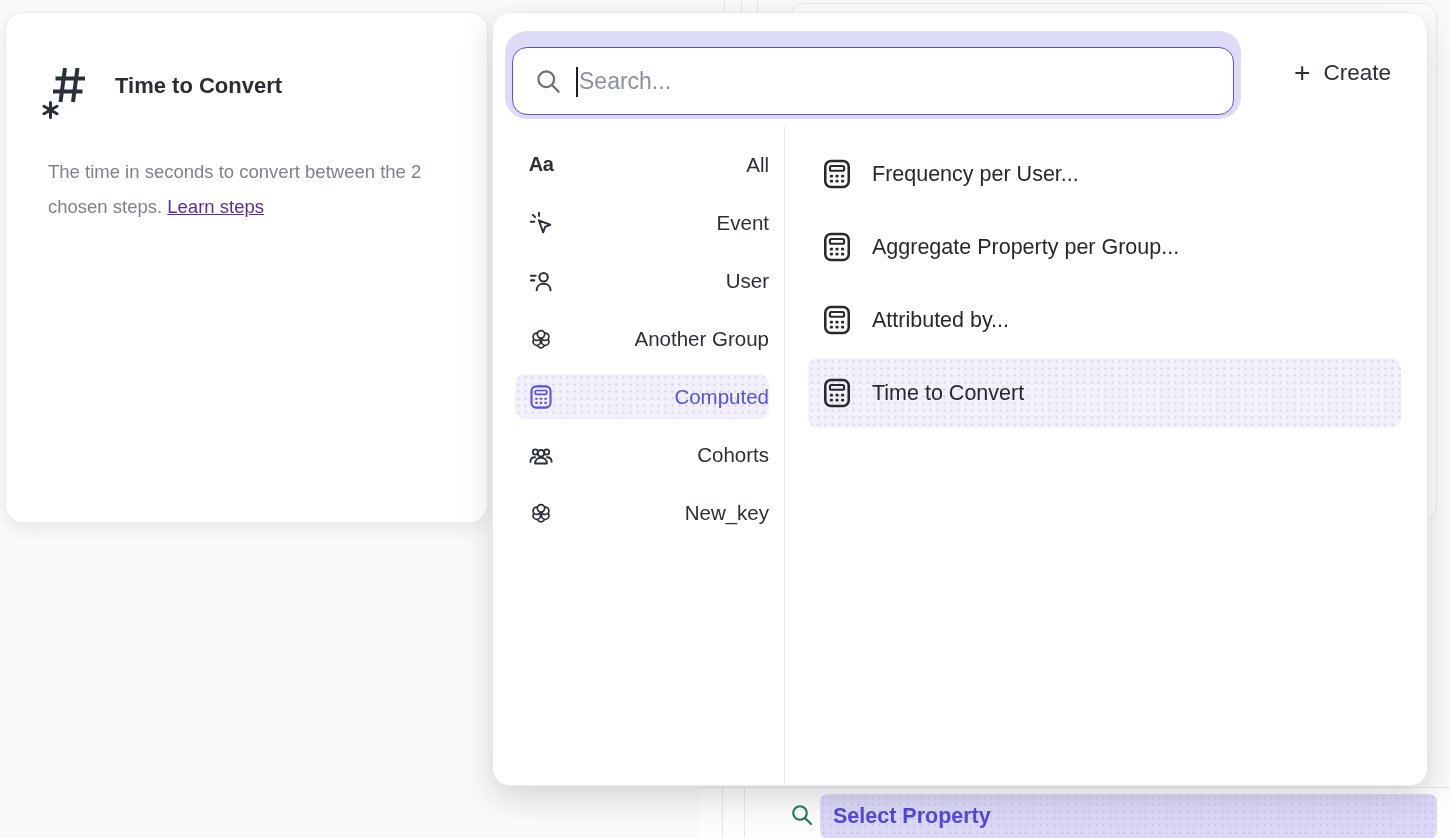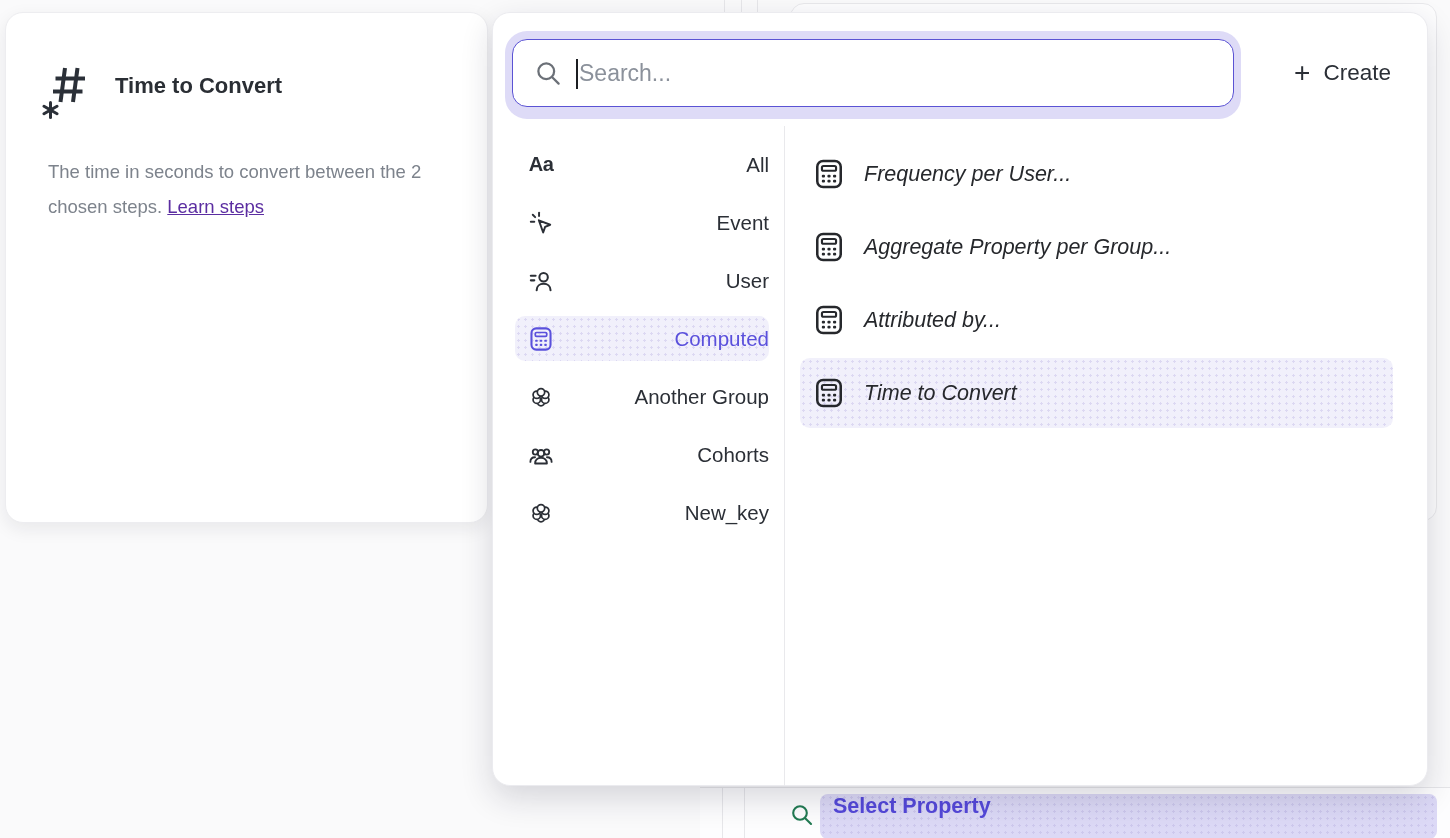--- a/index.html
+++ b/index.html
@@ -9,41 +9,41 @@
 
   
   .under-card { position:absolute; left:790px; top:3px; width:647px; height:518px;
     background:#fdfdfe; border:1px solid #e9e9ec; border-radius:14px; }
   .vline { position:absolute; width:1px; background:#e7e7ea; }
   .bottom-strip { position:absolute; left:700px; top:787px; width:750px; height:51px;
     background:#fdfdfe; border-top:1px solid #e6e6e9; }
   .strip-vline { position:absolute; top:0; width:1px; height:51px; background:#e7e7ea; }
   .green-search { position:absolute; left:90px; top:15px; width:24px; height:24px; color:#217a52; }
   .select-prop-bar { position:absolute; left:120px; top:6px; width:617px; height:45px;
-    background:#dcd9f6; border-radius:8px; display:flex; align-items:flex-start; padding-left:13px;
+    background:#dcd9f6; border-radius:8px; display:flex; align-items:center; padding-left:13px;
     background-image:radial-gradient(circle,#cdc8ed 1.1px,transparent 1.2px); background-size:7px 7px; }
   .select-prop-bar span { font-size:21.5px; font-weight:600; color:#5448d9; }
 
   
   .tooltip-card { position:absolute; left:5px; top:12px; width:483px; height:511px;
     background:#fff; border:1px solid #ededf0; border-radius:18px;
     box-shadow:0 6px 18px rgba(20,20,43,.08); }
   .hash-icon { position:absolute; left:36px; top:48px; width:46px; height:60px; color:#2b3038; }
   .tt-title { position:absolute; left:109px; top:60px; font-size:22px; font-weight:700; color:#2a2e34; }
   .tt-desc { position:absolute; left:42px; top:141px; width:402px; font-size:18.5px;
     line-height:35px; color:#7d838c; }
   .learn-more { color:#5b2da1; text-decoration:underline; font-weight:500; cursor:pointer; }
 
   
   .popover { position:absolute; left:492px; top:12px; width:936px; height:774px;
     background:#fff; border:1px solid #ebebef; border-radius:18px;
     box-shadow:0 12px 32px rgba(25,25,50,.16); }
   .search-halo { position:absolute; left:12px; top:18px; width:736px; height:88px;
     background:#dedbf7; border-radius:22px; }
-  .search-box { position:absolute; left:7px; top:8px; width:722px; height:68px;
+  .search-box { position:absolute; left:7px; top:16px; width:722px; height:68px;
     background:#fff; border:1.6px solid #5b53d4; border-radius:15px;
     display:flex; align-items:center; padding-left:22px; }
   .search-box .mag { width:27px; height:27px; color:#6b7077; flex:0 0 auto; }
   .caret { position:absolute; left:63px; top:19px; width:2px; height:30px; background:#1c1e22; }
   .search-input { border:none; outline:none; flex:1; margin-left:17px; font-size:23px;
     color:#22262c; background:transparent; font-family:inherit; }
   .search-input::placeholder { color:#8b919b; opacity:1; }
   .create-btn { position:absolute; right:36px; top:46px; display:flex; align-items:center;
     gap:13px; cursor:pointer; color:#2b2f36; background:none; border:none; font-family:inherit; }
   .create-btn .plus { font-size:28px; font-weight:300; line-height:1; }
@@ -53,21 +53,21 @@
   .cat-row { height:45px; margin-bottom:13px; display:flex; align-items:center;
     padding-left:13px; border-radius:10px; cursor:pointer; color:#2b2f36;justify-content:space-between; }
   .cat-row .cicon { width:26px; height:26px; display:flex; align-items:center; justify-content:center; }
   .cat-row .clabel { margin-left:17px; font-size:20.5px; font-weight:500; }
   .aa-glyph { font-size:20px; font-weight:600; letter-spacing:-0.5px; }
   .selected { background-color:#f1f0fb; color:#5a50dc;
     background-image:radial-gradient(circle,#dcd8f2 1.1px,transparent 1.2px); background-size:7px 7px; }
 
   .v-divider { position:absolute; left:291px; top:113px; width:1px; height:660px; background:#e9e9ec; }
 
-  .items { position:absolute; left:307px; top:126px; width:593px;font-style:italic; }
+  .items { position:absolute; left:315px; top:126px; width:593px; }
   .item-row { height:70px; margin-bottom:3px; display:flex; align-items:center;
     padding-left:13px; border-radius:10px; cursor:pointer; color:#26282c; }
   .item-row .iicon { width:32px; height:32px; }
   .item-row .ilabel { margin-left:19px; font-size:21.5px; font-weight:500; }
 
   svg { display:block; width:100%; height:100%; }
 </style>
 </head>
 <body>
 
@@ -159,52 +159,52 @@
           <svg viewBox="0 0 24 24" fill="none" stroke="currentColor" stroke-width="1.9" stroke-linecap="round">
             <line x1="2.6" y1="7.2" x2="7" y2="7.2"></line>
             <line x1="2.6" y1="11.4" x2="5.8" y2="11.4"></line>
             <circle cx="14.4" cy="8.6" r="3.9"></circle>
             <path d="M8 20.6 c0-4 2.9-6 6.4-6 s6.4 2 6.4 6"></path>
           </svg>
         </span>
         <span class="clabel">User</span>
       </div>
 
-      <div class="cat-row selected">
-        <span class="cicon">
-          <svg viewBox="0 0 24 24" fill="none" stroke="currentColor">
-            <rect x="3.2" y="2.2" width="17.6" height="19.6" rx="4.4" stroke-width="1.9"></rect>
-            <rect x="6.7" y="6" width="10.6" height="3.6" rx="1.2" stroke-width="1.6"></rect>
-            <g fill="currentColor" stroke="none">
-              <rect x="6.6" y="12.6" width="2.4" height="2" rx="0.8"></rect>
-                <rect x="10.8" y="12.6" width="2.4" height="2" rx="0.8"></rect>
-                <rect x="15" y="12.6" width="2.4" height="2" rx="0.8"></rect>
-              <rect x="6.6" y="16.4" width="2.4" height="2" rx="0.8"></rect>
-                <rect x="10.8" y="16.4" width="2.4" height="2" rx="0.8"></rect>
-                <rect x="15" y="16.4" width="2.4" height="2" rx="0.8"></rect>
-            </g>
-          </svg>
-        </span>
-        <span class="clabel">Computed</span>
-      </div>
-
       <div class="cat-row">
         <span class="cicon">
           <svg viewBox="0 0 24 24" stroke="currentColor" stroke-width="1.6" fill="#ffffff">
             <circle cx="12" cy="16.7" r="3.4"></circle>
               <circle cx="8.1" cy="14.45" r="3.4"></circle>
               <circle cx="15.9" cy="14.45" r="3.4"></circle>
             <circle cx="8.1" cy="9.95" r="3.4"></circle>
               <circle cx="15.9" cy="9.95" r="3.4"></circle>
               <circle cx="12" cy="7.7" r="3.4"></circle>
           </svg>
         </span>
         <span class="clabel">Another Group</span>
       </div>
 
+      <div class="cat-row selected">
+        <span class="cicon">
+          <svg viewBox="0 0 24 24" fill="none" stroke="currentColor">
+            <rect x="3.2" y="2.2" width="17.6" height="19.6" rx="4.4" stroke-width="1.9"></rect>
+            <rect x="6.7" y="6" width="10.6" height="3.6" rx="1.2" stroke-width="1.6"></rect>
+            <g fill="currentColor" stroke="none">
+              <rect x="6.6" y="12.6" width="2.4" height="2" rx="0.8"></rect>
+                <rect x="10.8" y="12.6" width="2.4" height="2" rx="0.8"></rect>
+                <rect x="15" y="12.6" width="2.4" height="2" rx="0.8"></rect>
+              <rect x="6.6" y="16.4" width="2.4" height="2" rx="0.8"></rect>
+                <rect x="10.8" y="16.4" width="2.4" height="2" rx="0.8"></rect>
+                <rect x="15" y="16.4" width="2.4" height="2" rx="0.8"></rect>
+            </g>
+          </svg>
+        </span>
+        <span class="clabel">Computed</span>
+      </div>
+
 
       <div class="cat-row">
         <span class="cicon">
           <svg viewBox="0 0 24 24" fill="none" stroke="currentColor" stroke-width="1.7" stroke-linecap="round">
             <circle cx="6.8" cy="9.2" r="2.4"></circle>
             <circle cx="17.2" cy="9.2" r="2.4"></circle>
             <path d="M2.2 18.4 c0-2.9 1.9-4.3 4.3-4.3"></path>
             <path d="M21.8 18.4 c0-2.9 -1.9-4.3 -4.3-4.3"></path>
             <circle cx="12" cy="10.4" r="3.1" stroke-width="1.8"></circle>
             <path d="M6.6 19.8 c0-3.4 2.4-5.2 5.4-5.2 s5.4 1.8 5.4 5.2 z" stroke-width="1.8" stroke-linejoin="round"></path>

